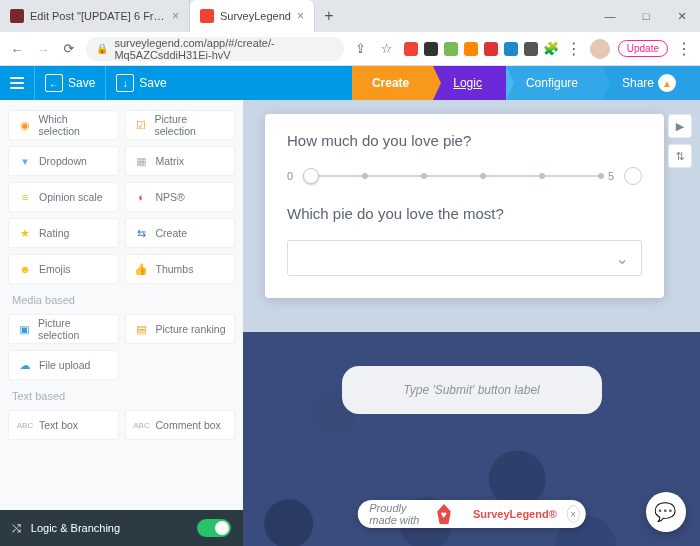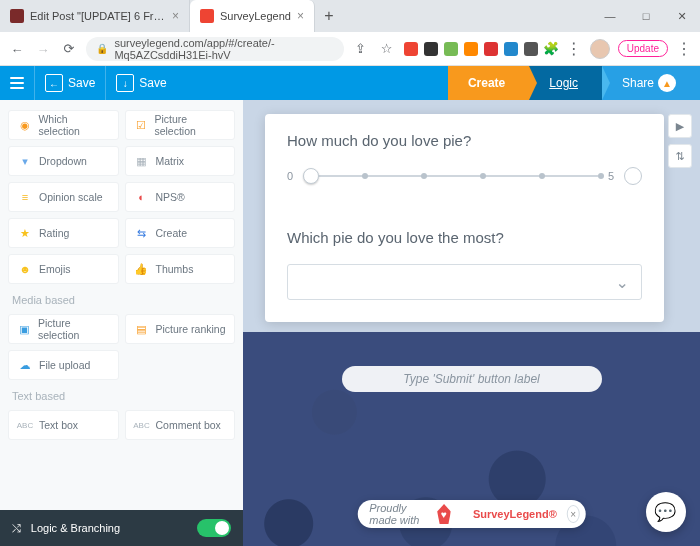--- a/index.html
+++ b/index.html
@@ -32,21 +32,21 @@
 .hamb-lines, .hamb-lines::before, .hamb-lines::after { content: ""; display: block; width: 14px; height: 2px; background: #fff; border-radius: 1px; }
 .hamb-lines::before { transform: translateY(-5px); }
 .hamb-lines::after { transform: translateY(3px); }
 .hdrbtn { display: flex; align-items: center; gap: 5px; padding: 0 10px; height: 34px; border-left: 1px solid rgba(255,255,255,0.25); }
 .iconbox { width: 18px; height: 18px; border: 1.5px solid #fff; border-radius: 2px; display: flex; align-items: center; justify-content: center; font-size: 10px; }
 .steps { margin-left: auto; display: flex; height: 34px; }
 .step { position: relative; padding: 0 24px 0 20px; display: flex; align-items: center; font-size: 12px; color: #fff; }
 .step::after { content: ""; position: absolute; right: -8px; top: 0; width: 0; height: 0; border-top: 17px solid transparent; border-bottom: 17px solid transparent; border-left: 8px solid #49b8ee; z-index: 1; }
 .step.active { background: #f8991d; font-weight: bold; }
 .step.active::after { border-left-color: #f8991d; }
-.step.s2 { background: #0369a1; text-decoration: underline; }
+.step.s2 { background: #6d28d9; text-decoration: underline; }
 .step.s3 { background: #3db0eb; }
 .step.s4 { background: #32a8e8; }
 .step.s5 { background: #27a0e5; }
 .step.s2::after { border-left-color: #49b8ee; }
 .step.s3::after { border-left-color: #3db0eb; }
 .step.s4::after { border-left-color: #32a8e8; }
 .step.s5::after { border-left-color: #27a0e5; }
 .rocket { width: 18px; height: 18px; background: #fff; border-radius: 50%; margin-left: 4px; display:flex;align-items:center;justify-content:center;font-size:10px;color:#f8991d; }
 
 
@@ -74,27 +74,27 @@
   radial-gradient(circle at 75% 100%, #334575 0 30px, transparent 31px),
   linear-gradient(#c9d6e6 0 52%, #3a4c7d 52% 100%);
 }
 .card { position: absolute; left: 22px; right: 36px; top: 14px; background: #fff; border-radius: 4px; padding: 18px 22px 22px; box-shadow: 0 2px 12px rgba(0,0,0,0.15); }
 .qtitle { color: #5a6570; font-size: 15px; margin-bottom: 18px; }
 .slider-row { display: flex; align-items: center; gap: 10px; font-size: 11px; color: #8b95a0; }
 .track { flex: 1; position: relative; height: 2px; background: #cfd6dd; }
 .thumb { position: absolute; left: 0; top: -7px; width: 16px; height: 16px; background: #fff; border: 1px solid #c3ccd4; border-radius: 50%; box-shadow: 0 1px 2px rgba(0,0,0,0.2); }
 .dot { position: absolute; top: -2px; width: 6px; height: 6px; background: #b9c3cc; border-radius: 50%; }
 .endcircle { width: 18px; height: 18px; border: 1px solid #c3ccd4; border-radius: 50%; }
-.q2 { margin-top: 44px; }
+.q2 { margin-top: 20px; }
 .dropdown { margin-top: 14px; height: 36px; border: 1px solid #d6dde3; border-radius: 3px; display: flex; align-items: center; justify-content: flex-end; padding: 0 12px; color: #9aa4ae; }
 
 .float-tools { position: absolute; right: 8px; top: 14px; display: flex; flex-direction: column; gap: 6px; }
 .ft { width: 24px; height: 24px; background: #fff; border: 1px solid #e2e7eb; border-radius: 3px; display: flex; align-items: center; justify-content: center; font-size: 11px; color: #7b8690; }
 
-.submit-pill { position: absolute; left: 50%; transform: translateX(-50%); top: 266px; width: 260px; height: 26px; background: rgba(255,255,255,0.92); border-radius: 17px; display: flex; align-items: center; justify-content: center; font-style: italic; color: #8a95a0; font-size: 12px; }
+.submit-pill { position: absolute; left: 50%; transform: translateX(-50%); top: 266px; width: 260px; height: 48px; background: rgba(255,255,255,0.92); border-radius: 17px; display: flex; align-items: center; justify-content: center; font-style: italic; color: #8a95a0; font-size: 12px; }
 
 .attribution { position: absolute; left: 50%; transform: translateX(-50%); bottom: 18px; display: flex; align-items: center; background: #fff; border-radius: 16px; height: 28px; padding: 0 6px 0 12px; box-shadow: 0 2px 8px rgba(0,0,0,0.2); gap: 6px; font-size: 11px; }
 .attr-txt { color: #7b8690; font-style: italic; }
 .heartbadge { width: 20px; height: 20px; background: #e94b4b; clip-path: polygon(50% 0,100% 38%,82% 100%,18% 100%,0 38%); display:flex;align-items:center;justify-content:center;color:#fff;font-size:10px; }
 .brand { color: #e94b4b; font-weight: 600; padding-left: 16px; }
 .closex { width: 18px; height: 18px; border: 1px solid #d6dde3; border-radius: 50%; display: flex; align-items: center; justify-content: center; font-size: 10px; color: #888; margin-left: 4px; }
 
 .chatfab { position: absolute; right: 14px; bottom: 14px; width: 40px; height: 40px; background: #fff; border-radius: 50%; box-shadow: 0 3px 10px rgba(0,0,0,0.25); display: flex; align-items: center; justify-content: center; color: #2f8ded; font-size: 18px; }
 </style>
 </head>
@@ -156,20 +156,23 @@
   <div class="hdrbtn">
     <span class="iconbox">↓</span>
     <span>Save</span>
   </div>
   <div class="steps">
     <div class="step active">
         <span>Create</span>
       </div>
     <div class="step s2">
         <span>Logic</span>
+      </div>
+    <div class="step s4">
+        <span>Configure</span>
       </div>
     <div class="step s5">
         <span>Share</span>
         <span class="rocket">▲</span>
       </div>
   </div>
 </div>
 
 <div class="main">
 

